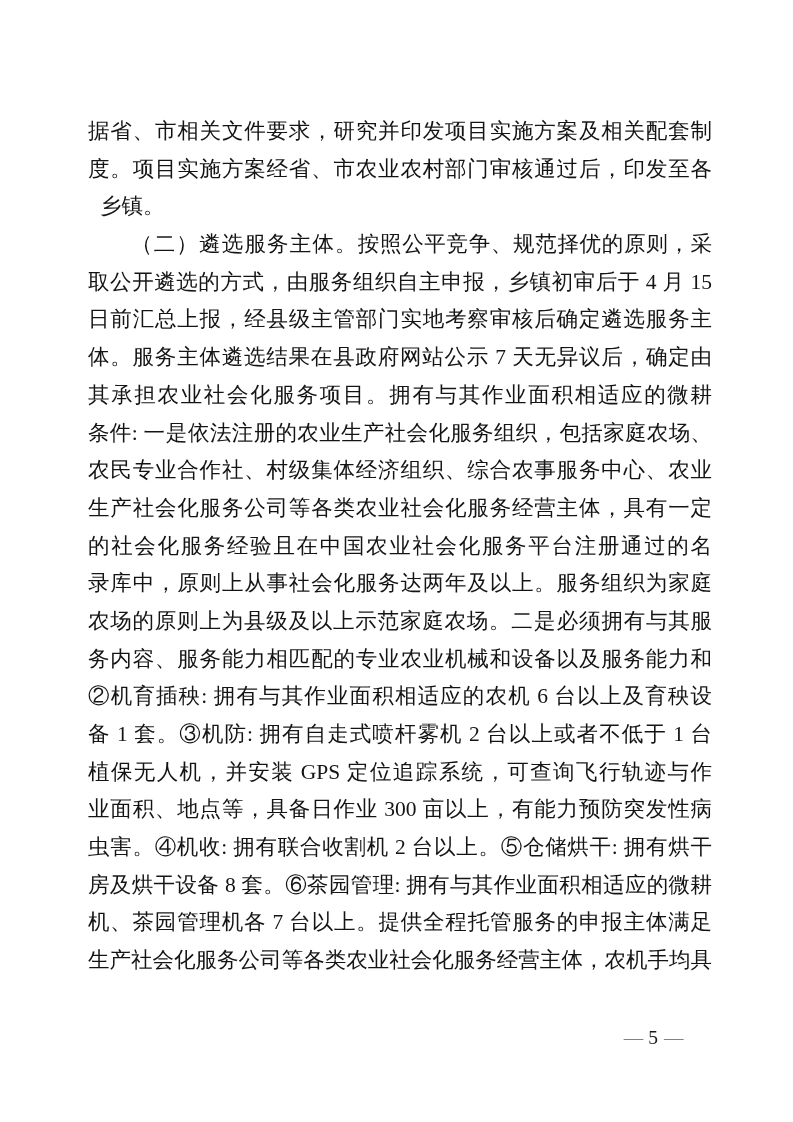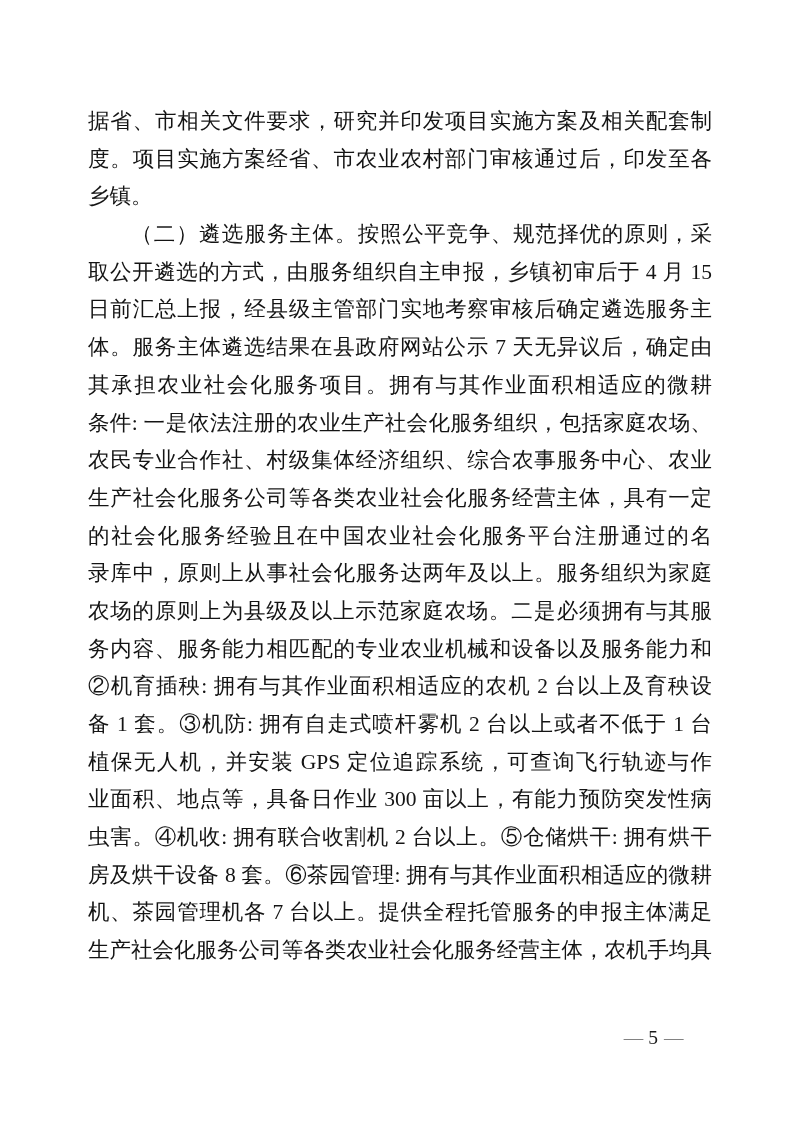--- a/index.html
+++ b/index.html
@@ -10,34 +10,35 @@
     height: 1122px;
     background: #ffffff;
     margin: 0 auto;
     overflow: hidden;
     font-family: "Liberation Serif", "DejaVu Serif", serif;
     color: #141414;
   }
   .body-text {
     position: absolute;
     left: 88px;
-    top: 103px;
+    top: 113px;
     width: 624px;
     font-size: 21.5px;
   }
   .line {
     height: 37.7px;
     line-height: 37.7px;
     white-space: nowrap;
     text-align: justify;
     text-align-last: justify;
     overflow: visible;
   }
   .line.last {
     text-align-last: left;
+    margin-left: 12px;
   }
   .line.indent {
     text-indent: 2em;
   }
   .seg { font-weight: normal; }
   .seg.bold { font-weight: 400; letter-spacing: 0.5px; }
   .page-number {
     position: absolute;
     left: 608px;
     top: 1024px;
@@ -70,21 +71,21 @@
       <div class="line"><span class="seg">日前汇总上报，经县级主管部门实地考察审核后确定遴选服务主</span></div>
       <div class="line"><span class="seg">体。服务主体遴选结果在县政府网站公示 7 天无异议后，确定由</span></div>
       <div class="line"><span class="seg">其承担农业社会化服务项目。拥有与其作业面积相适应的微耕</span></div>
       <div class="line"><span class="seg">条件: </span><span class="seg bold">一是</span><span class="seg">依法注册的农业生产社会化服务组织，包括家庭农场、</span></div>
       <div class="line"><span class="seg">农民专业合作社、村级集体经济组织、综合农事服务中心、农业</span></div>
       <div class="line"><span class="seg">生产社会化服务公司等各类农业社会化服务经营主体，具有一定</span></div>
       <div class="line"><span class="seg">的社会化服务经验且在中国农业社会化服务平台注册通过的名</span></div>
       <div class="line"><span class="seg">录库中，原则上从事社会化服务达两年及以上。服务组织为家庭</span></div>
       <div class="line"><span class="seg">农场的原则上为县级及以上示范家庭农场。</span><span class="seg bold">二是</span><span class="seg">必须拥有与其服</span></div>
       <div class="line"><span class="seg">务内容、服务能力相匹配的专业农业机械和设备以及服务能力和</span></div>
-      <div class="line"><span class="seg">②机育插秧: 拥有与其作业面积相适应的农机 2 台以上及育秧设</span></div>
+      <div class="line"><span class="seg">②机育插秧: 拥有与其作业面积相适应的农机 6 台以上及育秧设</span></div>
       <div class="line"><span class="seg">备 1 套。③机防: 拥有自走式喷杆雾机 2 台以上或者不低于 1 台</span></div>
       <div class="line"><span class="seg">植保无人机，并安装 GPS 定位追踪系统，可查询飞行轨迹与作</span></div>
       <div class="line"><span class="seg">业面积、地点等，具备日作业 300 亩以上，有能力预防突发性病</span></div>
       <div class="line"><span class="seg">虫害。④机收: 拥有联合收割机 2 台以上。⑤仓储烘干: 拥有烘干</span></div>
       <div class="line"><span class="seg">房及烘干设备 8 套。⑥茶园管理: 拥有与其作业面积相适应的微耕</span></div>
       <div class="line"><span class="seg">机、茶园管理机各 7 台以上。提供全程托管服务的申报主体满足</span></div>
       <div class="line"><span class="seg">生产社会化服务公司等各类农业社会化服务经营主体，农机手均具</span></div>
     </div>
   <div class="page-number">
     <span class="dash">—</span><span class="num">5</span><span class="dash">—</span>

